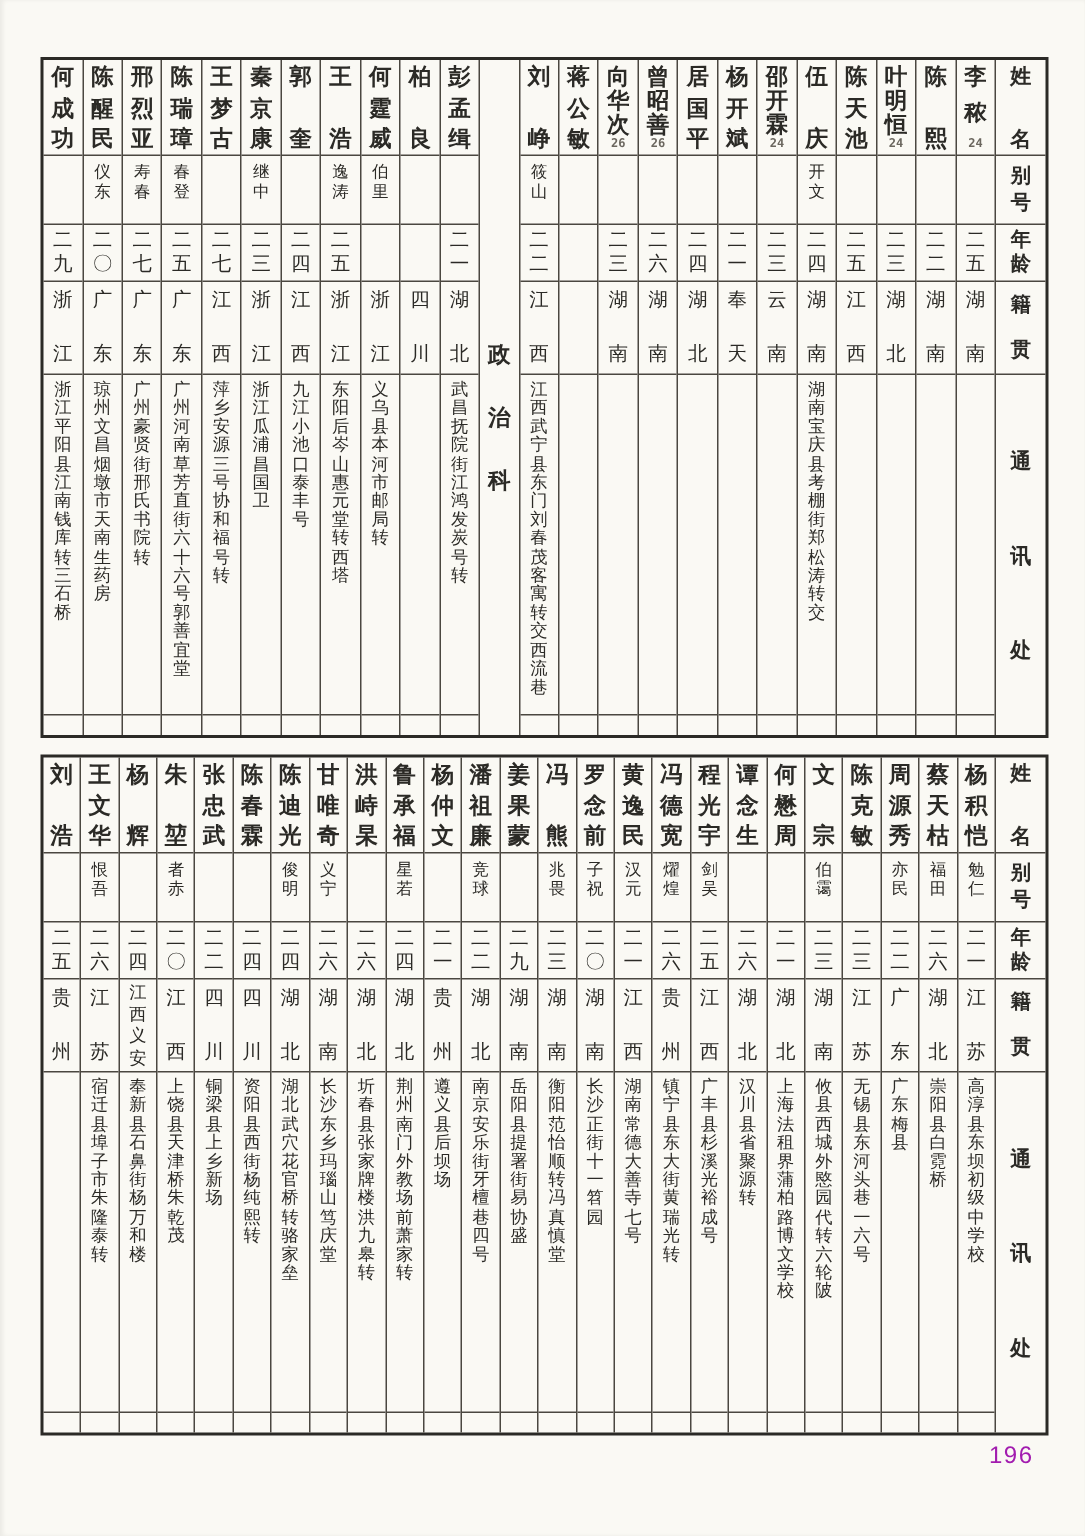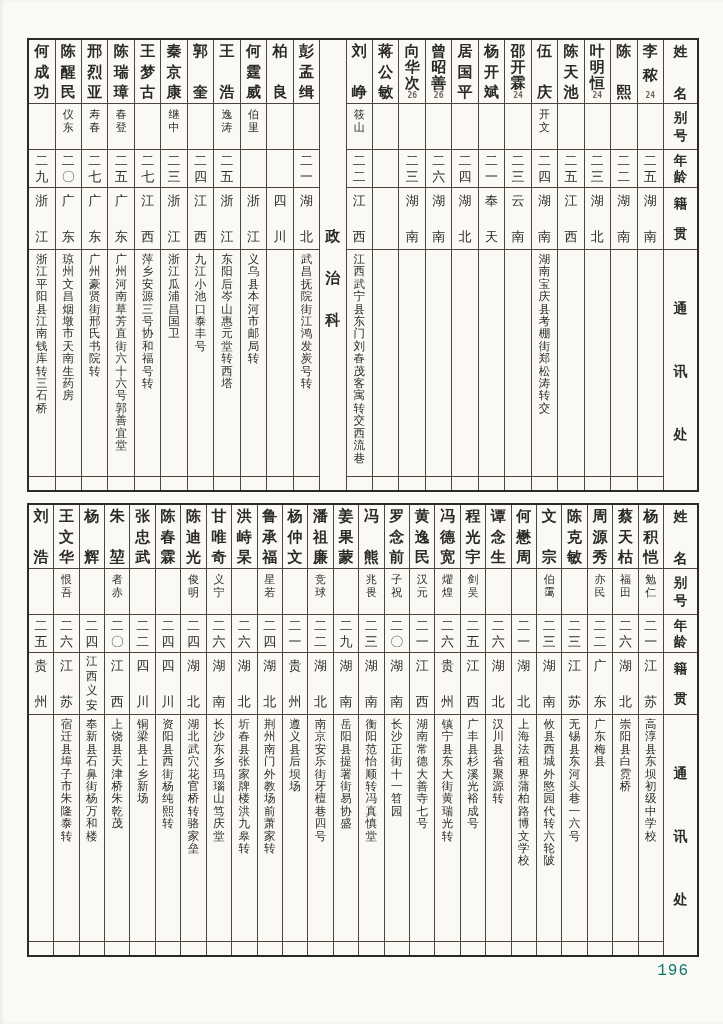--- a/index.html
+++ b/index.html
@@ -70,22 +70,22 @@
     justify-content:center;gap:27px;padding-top:26px;
   }
 
   .note{
     font-size:8px;color:#6b675f;letter-spacing:0;
     font-family:"DejaVu Sans Mono", monospace;
   }
 
   .page-number{
     position:absolute;right:34px;bottom:44px;
-    font-family:Liberation Mono, monospace;
-    font-size:16px;color:#0f766e;letter-spacing:1px;
+    font-family:Liberation Sans, sans-serif;
+    font-size:16px;color:#a21caf;letter-spacing:1px;
   }
 </style>
 </head>
 <body>
 
 <div class="page">
   <div id="table-top" class="jtable">
       <div class="col hcol">
         <div class="cell c-name">
           <span>姓</span>

